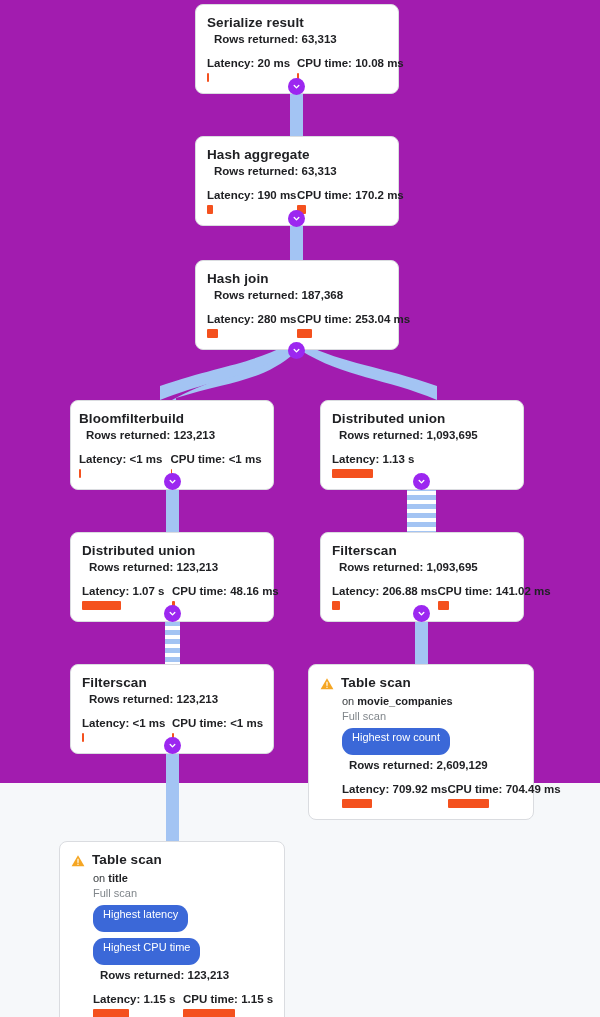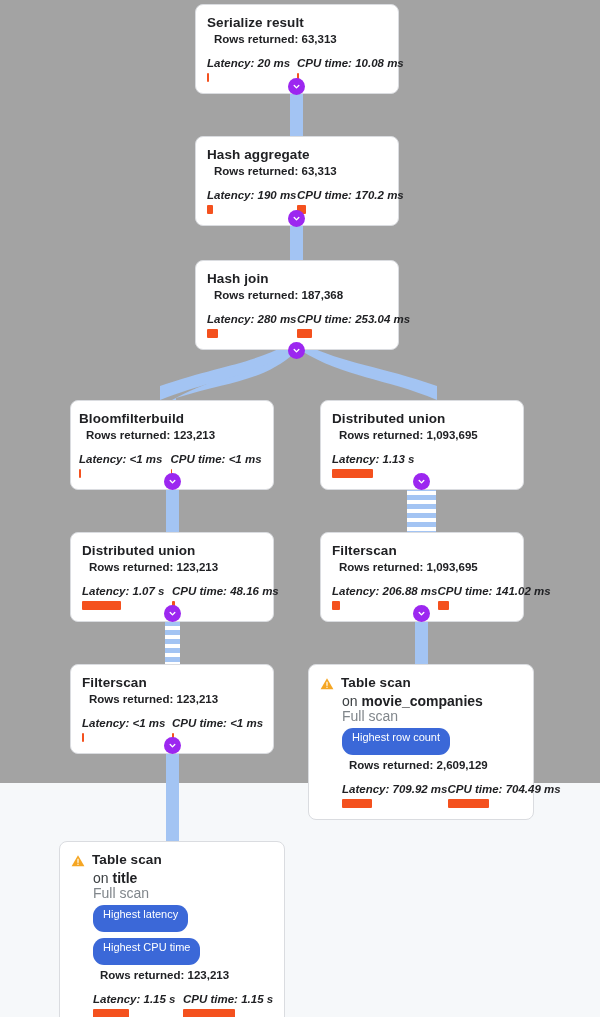--- a/index.html
+++ b/index.html
@@ -6,21 +6,21 @@
   html, body {
     margin: 0; padding: 0;
     width: 600px; height: 1017px;
     background: #f6f8fa;
     font-family: "Liberation Sans", sans-serif;
     overflow: hidden;
   }
   #canvas {
     position: relative;
     width: 600px; height: 783px;
-    background: #a3a3a3;
+    background: #a21caf;
   }
   #edges {
     position: absolute; left: 0; top: 0;
     width: 600px; height: 1017px;
     pointer-events: none;
   }
 
   
   .node {
     position: absolute;
@@ -37,21 +37,21 @@
   }
   .warn-icon { flex: 0 0 auto; margin-top: 2px; }
   .node-title {
     font-size: 13.5px;
     font-weight: bold;
     color: #202124;
     line-height: 17px;
     letter-spacing: .1px;
   }
   .node-sub {
-    font-size: 14px;
+    font-size: 11px;
     color: #3c4043;
     line-height: 15px;
   }
   .node-sub b { font-weight: bold; color: #202124; }
   .node-sub.muted { color: #80868b; }
   .rows {
     font-size: 11.5px;
     color: #202124;
     font-weight: bold;
     line-height: 15px;
@@ -70,21 +70,21 @@
     font-size: 11px;
     line-height: 11px;
     padding: 4px 10px 12px 10px;
     border-radius: 11px;
     white-space: nowrap;
   }
   .metrics {
     display: flex;
     margin-top: 9px;
   }
-  .metric { flex: 0 0 50%; font-style: italic; }
+  .metric { flex: 0 0 50%; }
   .metric-label {
     font-size: 11.5px;
     font-weight: bold;
     color: #202124;
     line-height: 14px;
     white-space: nowrap;
   }
   .metric-bar {
     height: 9px;
     background: #f4511e;

